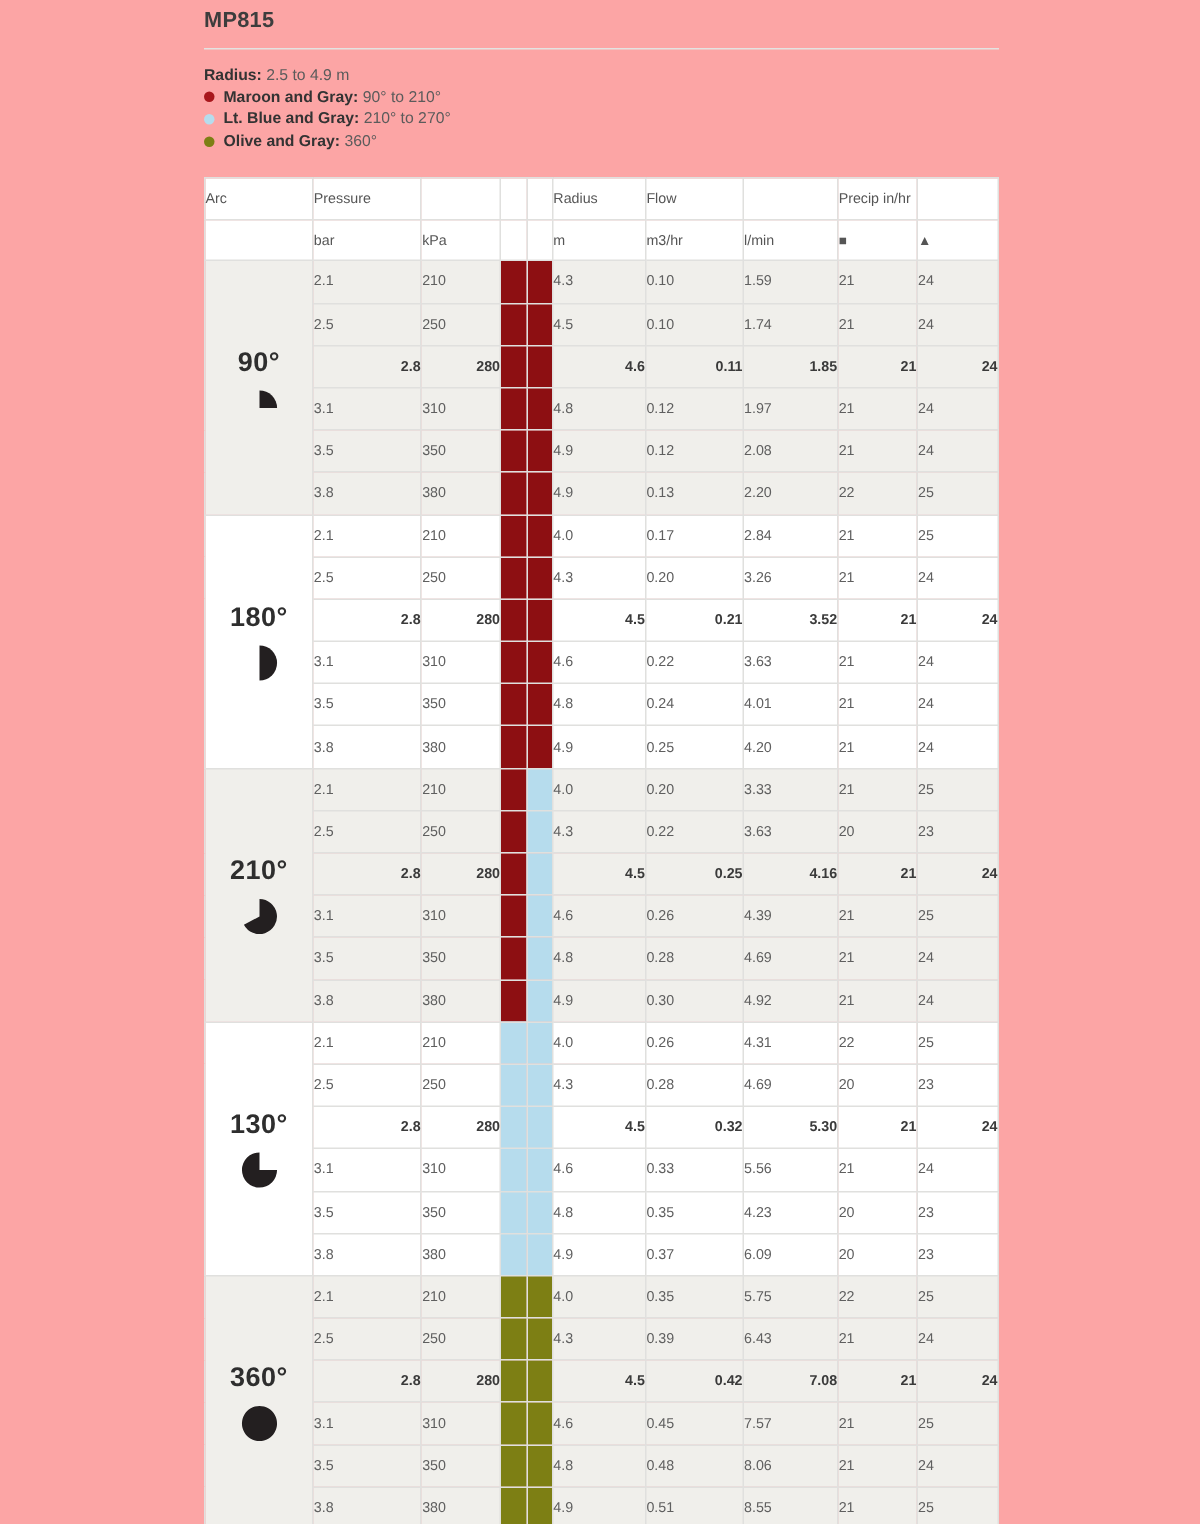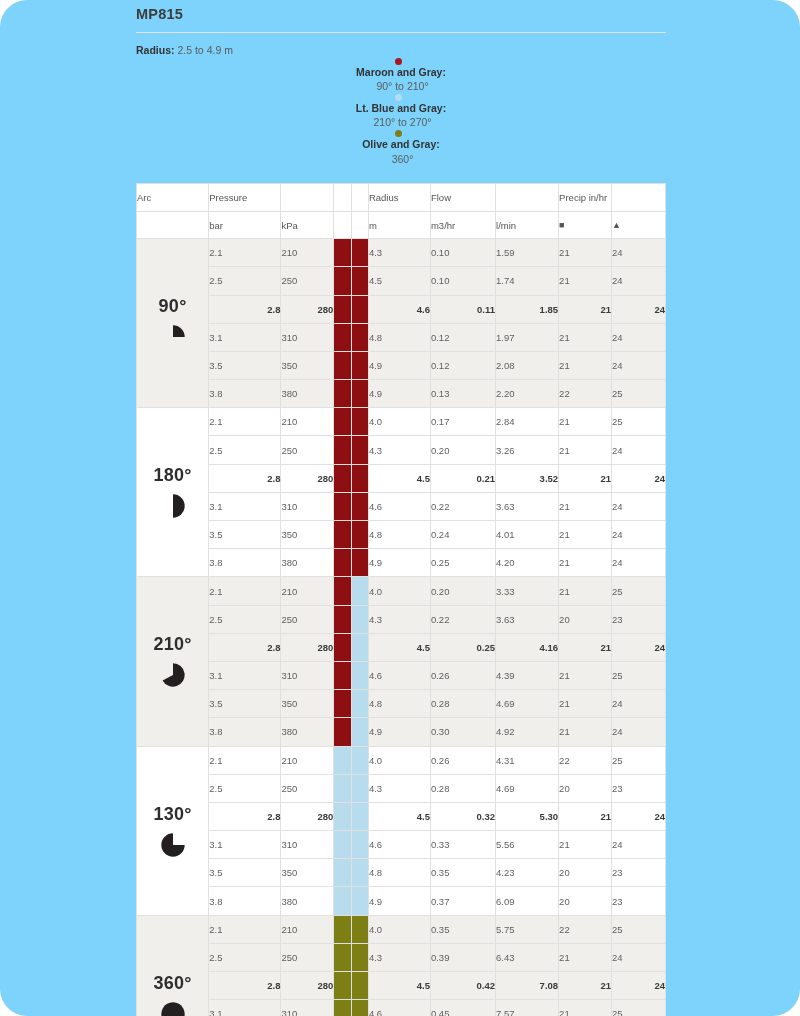--- a/index.html
+++ b/index.html
@@ -9,22 +9,21 @@
     width: 800px;
     height: 1016px;
     font-family: "Liberation Sans", sans-serif;
     -webkit-font-smoothing: antialiased;
   }
   #page {
     position: relative;
     width: 800px;
     height: 1016px;
     overflow: hidden;
-    background: #7dd3fc;
-    border-radius: 27px;
+    background: #fca5a5;
   }
   .content {
     position: absolute;
     left: 136px;
     top: 0px;
     width: 530px;
   }
 
   
   .product-title {
@@ -41,21 +40,20 @@
     font-size: 10.5px;
     color: #5b5b5b;
     line-height: 14.6px;
   }
   .spec-line b { color: #333; font-weight: bold; }
   .spec-line { white-space: nowrap; }
   .legend-line {
     display: flex;
     align-items: center;
     white-space: nowrap;
-    flex-direction: column;
   }
   .legend-dot {
     display: inline-block;
     width: 7px;
     height: 7px;
     border-radius: 50%;
     margin-right: 6px;
     flex: none;
   }
   .legend-label { font-weight: bold; color: #333; }

